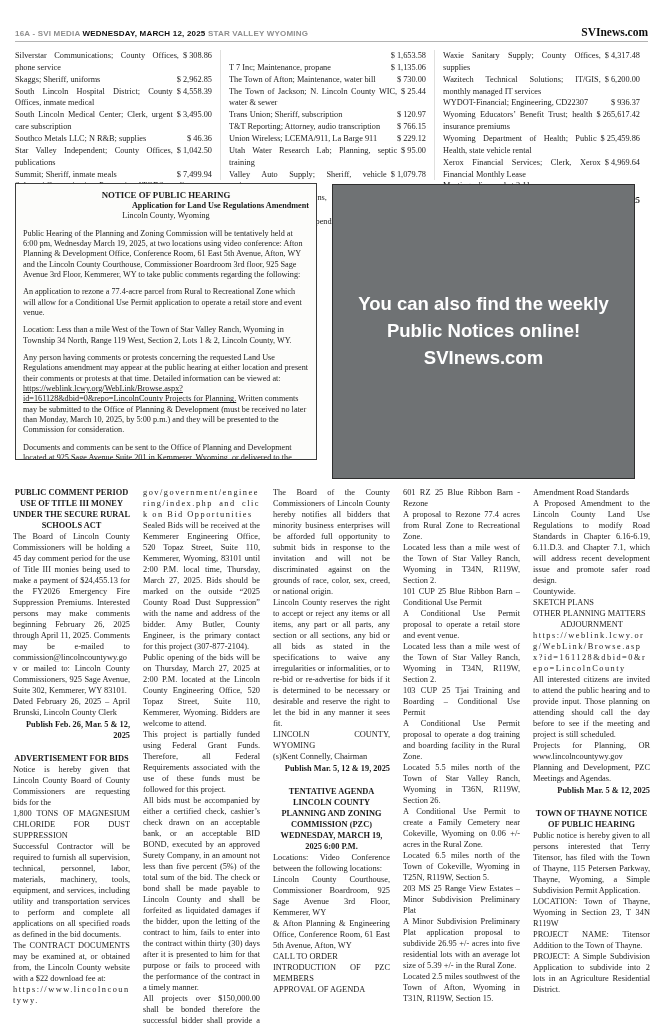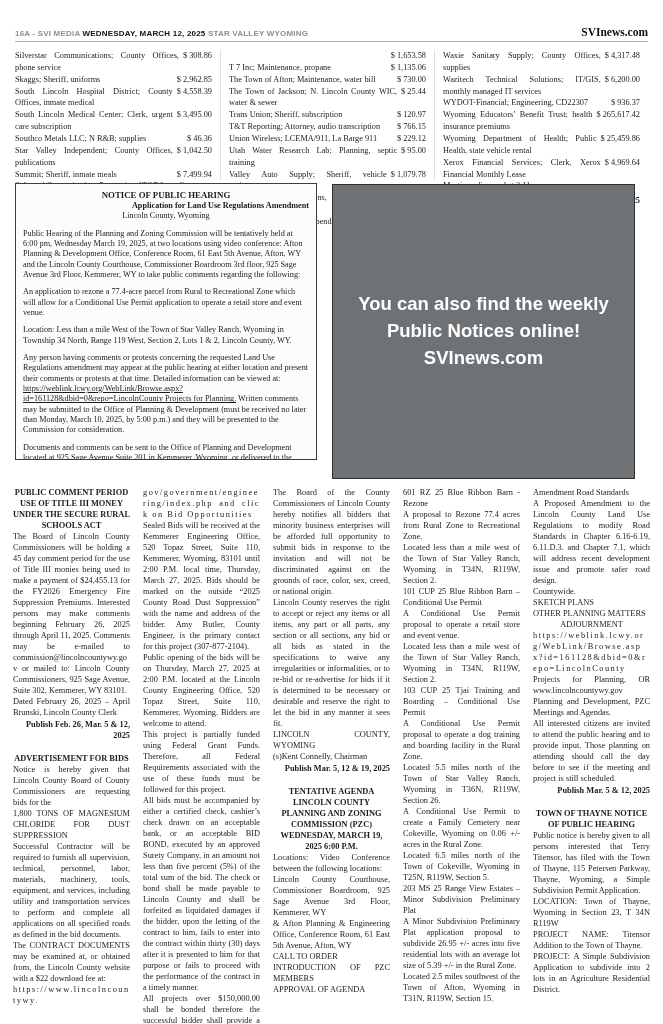--- a/index.html
+++ b/index.html
@@ -175,22 +175,22 @@
         <div class="cl-para">Located 2.5 miles southwest of the Town of Afton, Wyoming in T31N, R119W, Section 15.</div>
       </div>
       <div class="cl-col">
         <div class="cl-para">Amendment Road Standards</div>
         <div class="cl-para">A Proposed Amendment to the Lincoln County Land Use Regulations to modify Road Standards in Chapter 6.16-6.19, 6.11.D.3. and Chapter 7.1, which will address recent development issue and promote safer road design.</div>
         <div class="cl-para">Countywide.</div>
         <div class="cl-para">SKETCH PLANS</div>
         <div class="cl-para">OTHER PLANNING MATTERS</div>
         <div class="cl-center">ADJOURNMENT</div>
         <div class="cl-spread">https://weblink.lcwy.org/WebLink/Browse.aspx?id=161128&amp;dbid=0&amp;repo=LincolnCounty</div>
+        <div class="cl-para">All interested citizens are invited to attend the public hearing and to provide input.  Those planning on attending should call the day before to see if the meeting and project is still scheduled.</div>
         <div class="cl-para">Projects for Planning, OR www.lincolncountywy.gov  Planning and Development, PZC Meetings and Agendas.</div>
-        <div class="cl-para">All interested citizens are invited to attend the public hearing and to provide input.  Those planning on attending should call the day before to see if the meeting and project is still scheduled.</div>
         <div class="cl-publish">Publish Mar. 5 &amp; 12, 2025</div>
         <div class="cl-heading">TOWN OF THAYNE NOTICE OF PUBLIC HEARING</div>
         <div class="cl-para">Public notice is hereby given to all persons interested that Terry Titensor, has filed with the Town of Thayne,  115 Petersen Parkway, Thayne, Wyoming,  a Simple Subdivision Permit Application.</div>
         <div class="cl-para">LOCATION: Town of Thayne, Wyoming in Section 23, T 34N R119W</div>
         <div class="cl-para">PROJECT NAME: Titensor Addition to the Town of Thayne.</div>
         <div class="cl-para">PROJECT: A Simple Subdivision Application to subdivide into 2 lots in an Agriculture Residential District.</div>
       </div>
     </div>
 
 </div>

